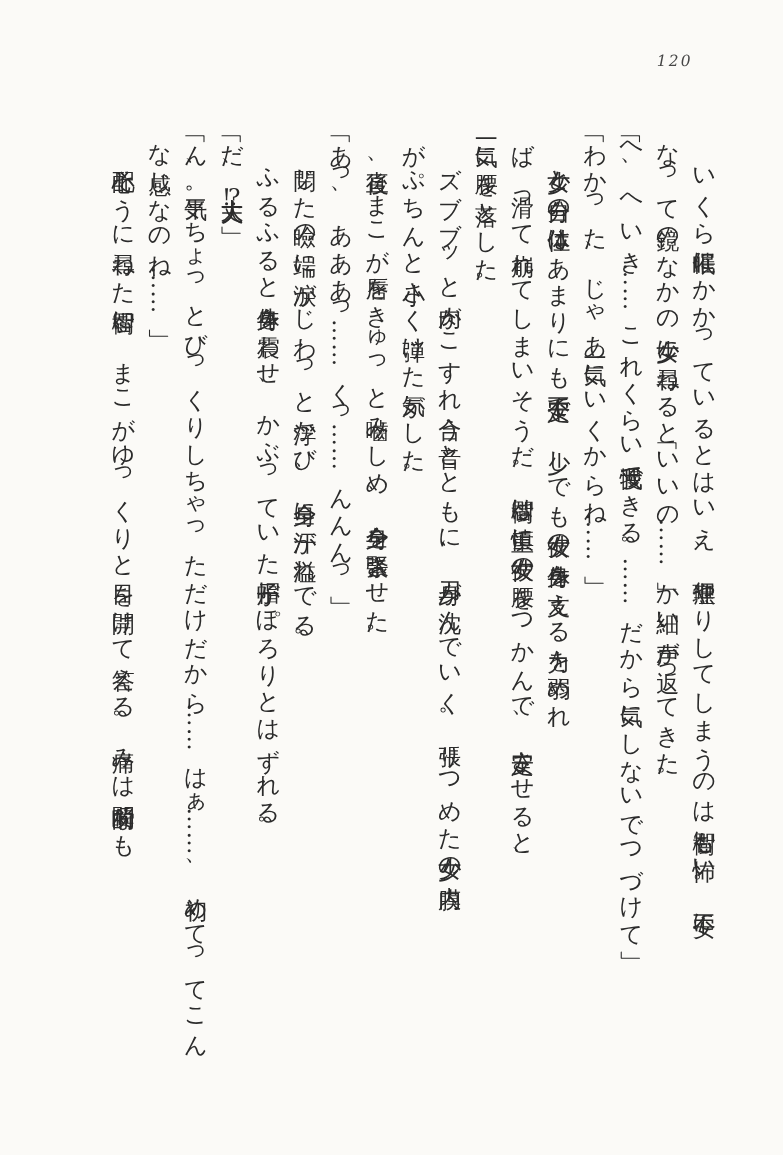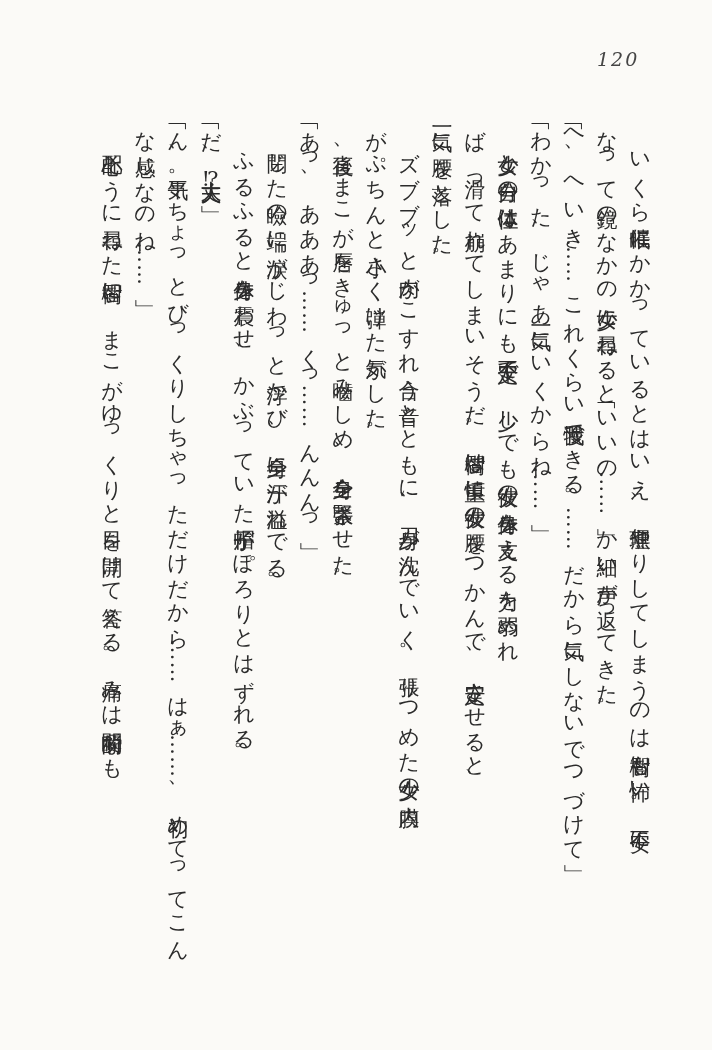--- a/index.html
+++ b/index.html
@@ -12,21 +12,21 @@
     position: relative;
     background: #fbfaf7;
     font-family: "DejaVu Serif", "Liberation Serif", serif;
     overflow: hidden;
   }
   .page-number {
     position: absolute;
     top: 48px;
     left: 597px;
     font-style: italic;
-    font-size: 19px;
+    font-size: 14px;
     letter-spacing: 2px;
     color: #454545;
   }
   .text-block {
     position: absolute;
     top: 116px;
     right: 56px;
     height: 846px;
     writing-mode: vertical-rl;
     text-orientation: mixed;

